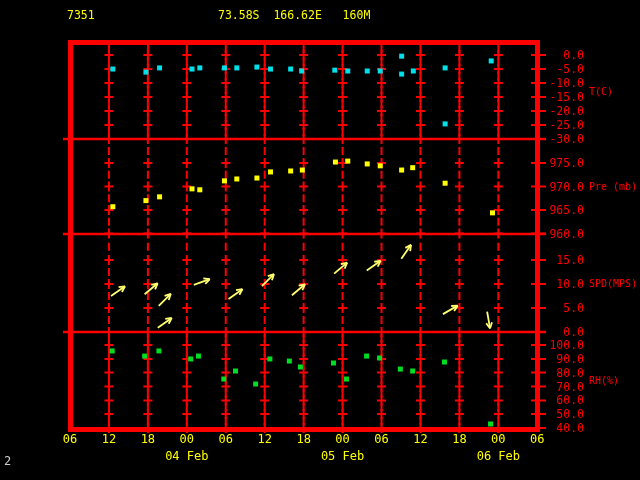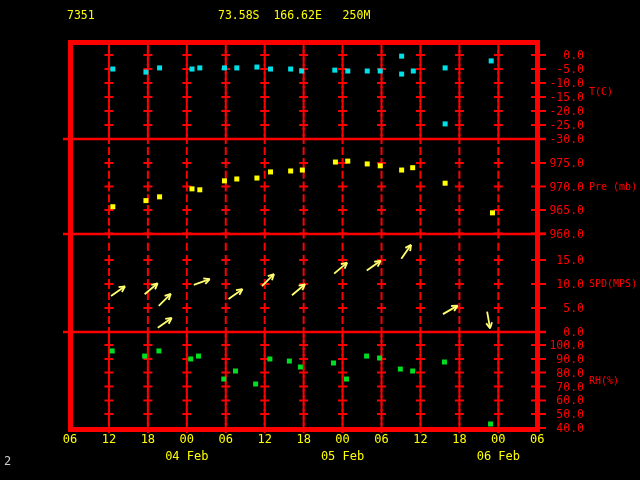--- a/index.html
+++ b/index.html
@@ -8,21 +8,21 @@
   .hdr{position:absolute;color:#ffff00;font-size:11.5px;white-space:pre;line-height:13px;text-align:center;}
   .footer-num{position:absolute;color:#cccccc;font-size:12px;}
   svg{position:absolute;left:0;top:0;}
   svg text{font-family:"DejaVu Sans Mono",monospace;}
 </style>
 </head>
 <body>
 
 <div class="screen">
   <div class="hdr" style="left:67px;top:9px">7351</div>
-  <div class="hdr" style="left:218px;top:9px">73.58S  166.62E   250M</div>
+  <div class="hdr" style="left:218px;top:9px">73.58S  166.62E   160M</div>
 
   <svg id="plot" width="640" height="480" viewBox="0 0 640 480">
       <g>
         <g>
           <line x1="108.94" y1="50" x2="108.94" y2="60" stroke="#ff0000" stroke-width="2"></line>
           <line x1="104.44" y1="55" x2="113.44" y2="55" stroke="#ff0000" stroke-width="2"></line>
           <line x1="108.94" y1="64" x2="108.94" y2="74" stroke="#ff0000" stroke-width="2"></line>
           <line x1="104.44" y1="69" x2="113.44" y2="69" stroke="#ff0000" stroke-width="2"></line>
           <line x1="108.94" y1="78" x2="108.94" y2="88" stroke="#ff0000" stroke-width="2"></line>
           <line x1="104.44" y1="83" x2="113.44" y2="83" stroke="#ff0000" stroke-width="2"></line>

